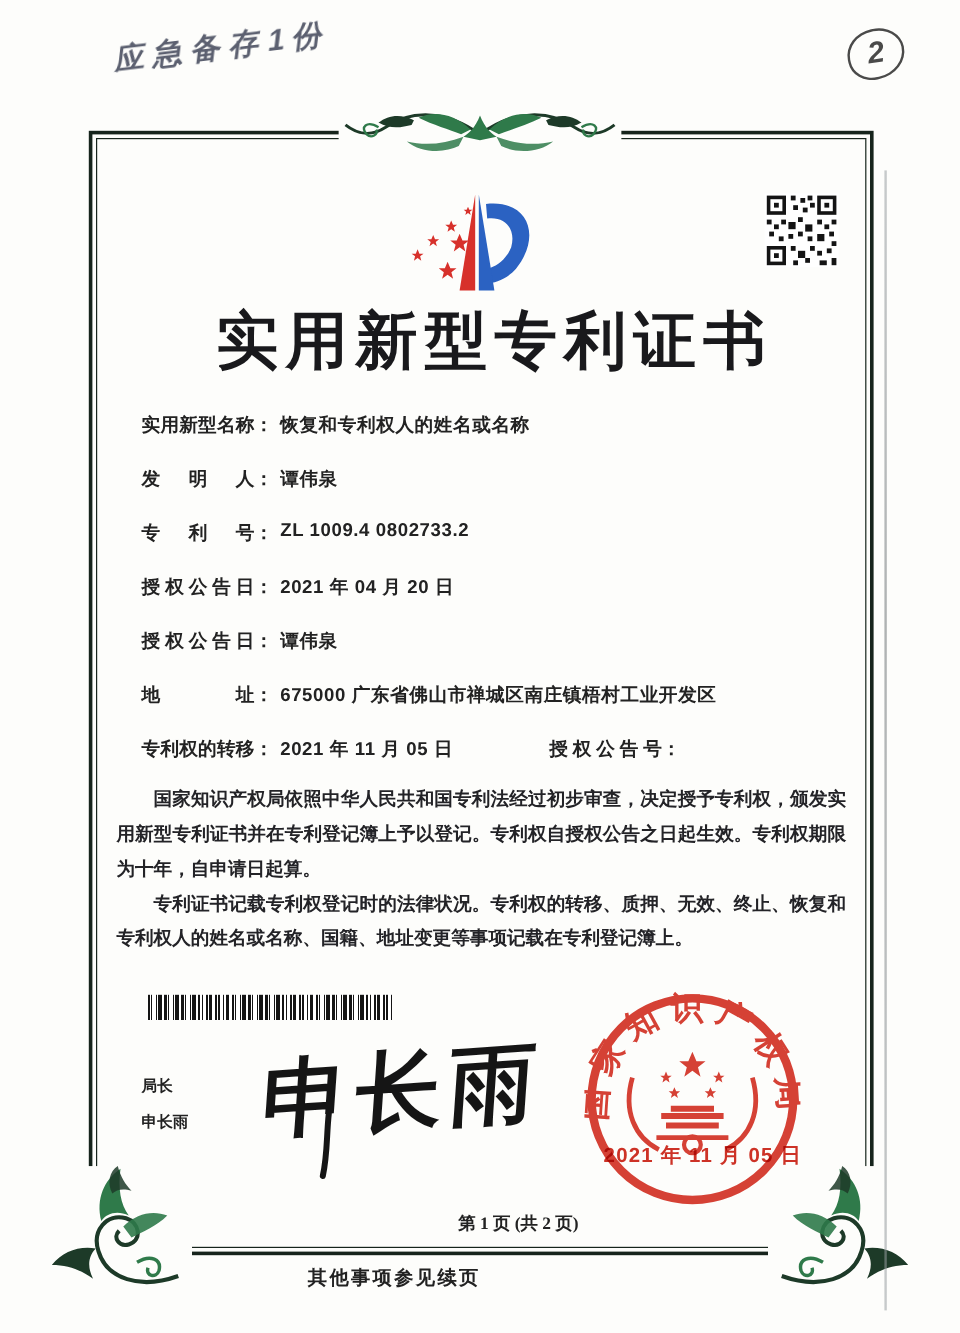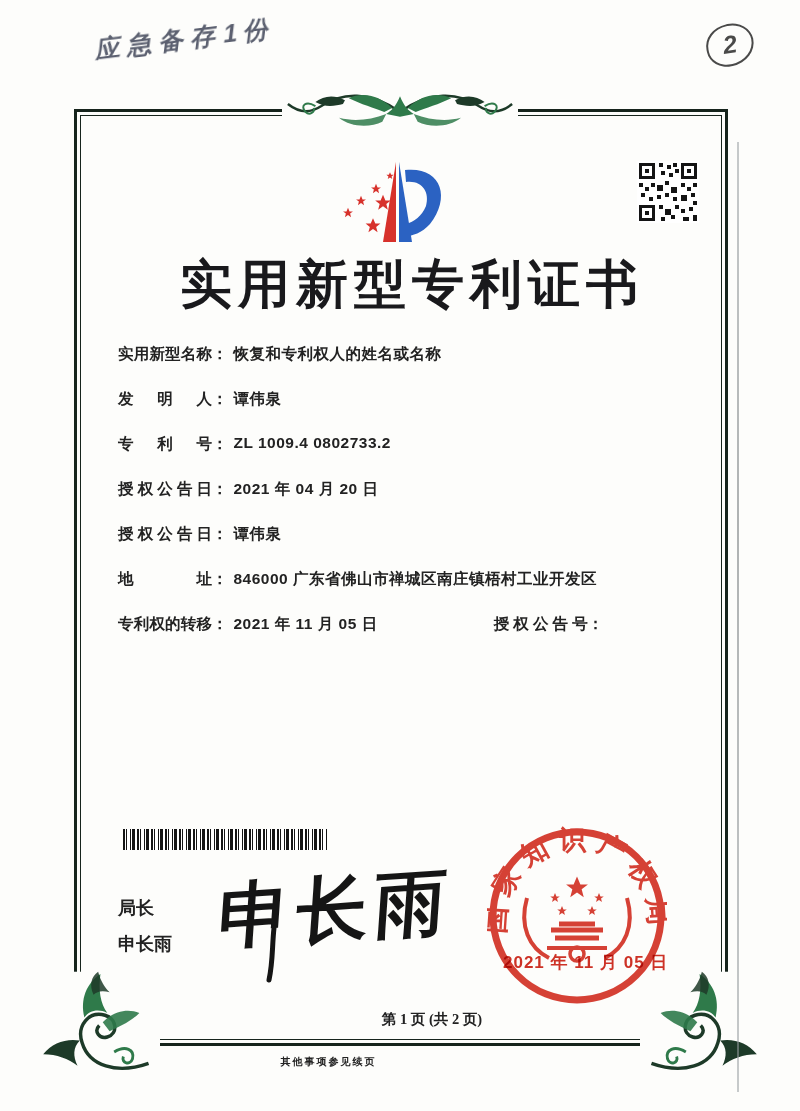--- a/index.html
+++ b/index.html
@@ -30,42 +30,42 @@
     background:linear-gradient(#9aa0a3,#6f7577 40%,#9aa0a3);opacity:.55;}
   .title{position:absolute;left:0;top:250px;width:780px;text-align:center;
     font-family:"Liberation Serif",serif;font-size:52px;font-weight:700;
     letter-spacing:6px;color:#19191c;padding-left:22px;}
   
   .fields{position:absolute;left:118px;top:344px;width:560px;}
   .frow{height:45px;font-size:15.5px;font-weight:600;color:#222;display:flex;align-items:flex-start;}
   .flabel{display:inline-block;width:94px;text-align:justify;text-align-last:justify;}
   .fcolon{margin-right:6px;}
   .fvalue{letter-spacing:.5px;}
-  .l2{margin-left:116px;}
+  .l2{margin-left:80px;}
   
   .paras{position:absolute;left:97px;top:652px;width:608px;
     font-family:"Liberation Serif",serif;font-size:15.5px;font-weight:600;
     line-height:29px;color:#232327;text-align:justify;}
   .paras p{margin:0;text-indent:2em;}
   
   .barcode{position:absolute;left:123px;top:829px;width:204px;height:21px;
     background:repeating-linear-gradient(90deg,#141414 0 2px,#fff 2px 3px,#141414 3px 4px,
       #fff 4px 7px,#141414 7px 8px,#fff 8px 9px,#141414 9px 12px,#fff 12px 14px);}
-  .officer{position:absolute;left:118px;top:896px;font-size:18px;font-weight:700;color:#222;}
+  .officer{position:absolute;left:118px;top:896px;font-size:13px;font-weight:700;color:#222;}
   .officer div{margin-bottom:12px;}
   .sig{position:absolute;left:218px;top:858px;width:235px;height:125px;}
   .sig text{font-family:"Liberation Serif",serif;font-weight:700;fill:#151515;}
   .seal{position:absolute;left:487px;top:826px;width:180px;height:180px;
     mix-blend-mode:multiply;opacity:.95;}
   .seal-date{position:absolute;left:503px;top:951px;font-size:17px;font-weight:700;
     color:#cf3226;letter-spacing:1px;mix-blend-mode:multiply;}
   .page-info{position:absolute;left:0;top:1010px;width:800px;text-align:center;
     font-family:"Liberation Serif",serif;font-size:14.5px;font-weight:600;color:#222;padding-left:32px;}
   .continuation{position:absolute;left:0;top:1055px;width:657px;text-align:center;
-    font-family:"Liberation Serif",serif;font-size:10px;font-weight:700;color:#222;
+    font-family:"Liberation Serif",serif;font-size:16px;font-weight:700;color:#222;
     letter-spacing:2px;}
 </style>
 </head>
 <body>
 
 <div class="page">
 
   <div class="hand-note">应急备存1份</div>
   <div class="circled-2">
     <span>2</span>
@@ -195,31 +195,35 @@
       <span class="fvalue">2021 年 04 月 20 日</span>
     </div>
     <div class="frow">
       <span class="flabel">授权公告日</span>
         <span class="fcolon">：</span>
       <span class="fvalue">谭伟泉</span>
     </div>
     <div class="frow">
       <span class="flabel">地址</span>
         <span class="fcolon">：</span>
-      <span class="fvalue">846000 广东省佛山市禅城区南庄镇梧村工业开发区</span>
+      <span class="fvalue">675000 广东省佛山市禅城区南庄镇梧村工业开发区</span>
     </div>
     <div class="frow">
       <span class="flabel">专利权的转移</span>
         <span class="fcolon">：</span>
       <span class="fvalue">2021 年 11 月 05 日</span>
       <span class="flabel l2">授权公告号</span>
         <span class="fcolon">：</span>
     </div>
   </div>
 
+  <div class="paras">
+    <p>国家知识产权局依照中华人民共和国专利法经过初步审查，决定授予专利权，颁发实用新型专利证书并在专利登记簿上予以登记。专利权自授权公告之日起生效。专利权期限为十年，自申请日起算。</p>
+    <p>专利证书记载专利权登记时的法律状况。专利权的转移、质押、无效、终止、恢复和专利权人的姓名或名称、国籍、地址变更等事项记载在专利登记簿上。</p>
+  </div>
 
   <div class="barcode"></div>
 
   <div class="officer">
     <div>局长</div>
     <div>申长雨</div>
   </div>
 
   <svg class="sig" viewBox="0 0 235 125">
     <g transform="rotate(-4 118 55) skewX(-8)">

